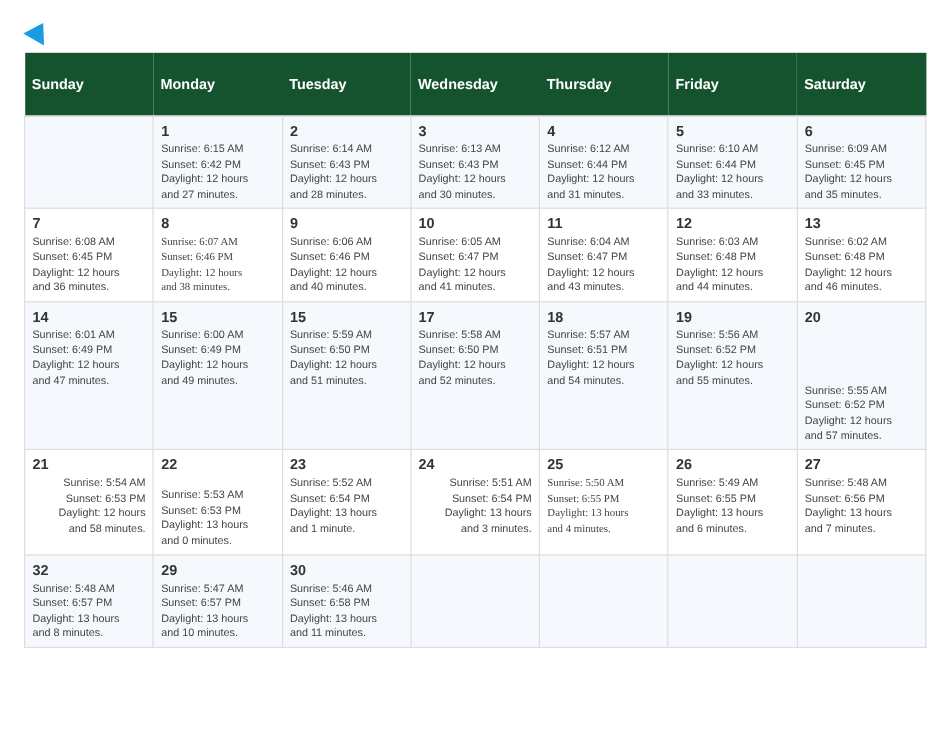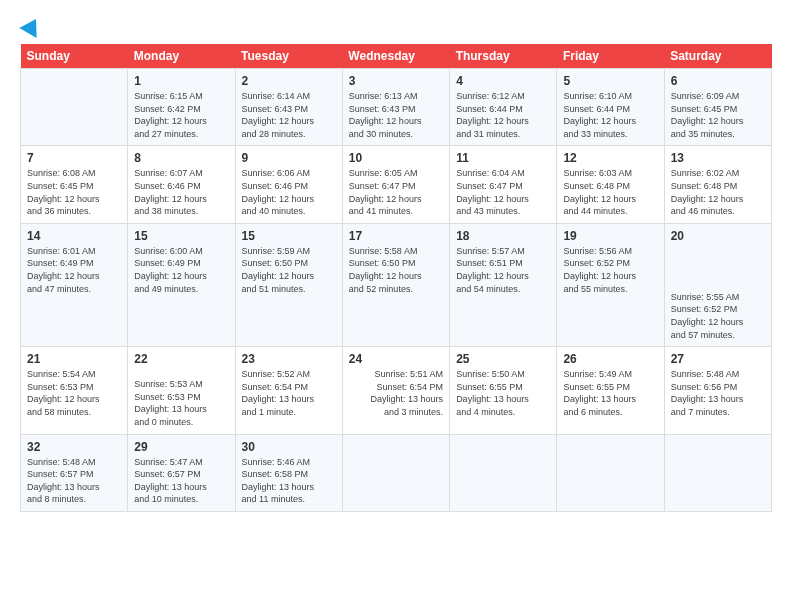--- a/index.html
+++ b/index.html
@@ -56,23 +56,23 @@
       font-size: 16px;
       font-weight: normal;
       color: #555;
     }
     table {
       width: 100%;
       border-collapse: collapse;
       font-size: 10px;
     }
     thead tr th {
-      background-color: #ef4444;
+      background-color: #14532d;
       color: white;
-      padding: 5px 6px;
+      padding: 19px 6px;
       text-align: left;
       font-size: 12px;
       font-weight: bold;
     }
     tbody tr td {
       vertical-align: top;
       padding: 5px 6px;
       border: 1px solid #ddd;
       width: 14.28%;
       height: 72px;
@@ -178,21 +178,21 @@
         <tr>
           <td>
             <span class="day-num">7</span>
             <div class="day-info" style="white-space: pre-line;">Sunrise: 6:08 AM
 Sunset: 6:45 PM
 Daylight: 12 hours
 and 36 minutes.</div>
           </td>
           <td>
             <span class="day-num">8</span>
-            <div class="day-info" style="white-space: pre-line;">Sunrise: 6:07 AM
+            <div class="day-info" style="white-space: pre-line; font-family: Liberation Serif, serif;">Sunrise: 6:07 AM
 Sunset: 6:46 PM
 Daylight: 12 hours
 and 38 minutes.</div>
           </td>
           <td>
             <span class="day-num">9</span>
             <div class="day-info" style="white-space: pre-line;">Sunrise: 6:06 AM
 Sunset: 6:46 PM
 Daylight: 12 hours
 and 40 minutes.</div>
@@ -273,21 +273,21 @@
             <span class="day-num">20</span>
             <div class="day-info" style="white-space: pre-line; margin-top: 48px;">Sunrise: 5:55 AM
 Sunset: 6:52 PM
 Daylight: 12 hours
 and 57 minutes.</div>
           </td>
         </tr>
         <tr>
           <td>
             <span class="day-num">21</span>
-            <div class="day-info" style="white-space: pre-line;">Sunrise: 5:54 AM
+            <div class="day-info" style="white-space: pre-line; text-align: right;">Sunrise: 5:54 AM
 Sunset: 6:53 PM
 Daylight: 12 hours
 and 58 minutes.</div>
           </td>
           <td>
             <span class="day-num">22</span>
             <div class="day-info" style="white-space: pre-line; margin-top: 12px;">Sunrise: 5:53 AM
 Sunset: 6:53 PM
 Daylight: 13 hours
 and 0 minutes.</div>
@@ -301,21 +301,21 @@
           </td>
           <td>
             <span class="day-num">24</span>
             <div class="day-info" style="white-space: pre-line; text-align: right;">Sunrise: 5:51 AM
 Sunset: 6:54 PM
 Daylight: 13 hours
 and 3 minutes.</div>
           </td>
           <td>
             <span class="day-num">25</span>
-            <div class="day-info" style="white-space: pre-line;">Sunrise: 5:50 AM
+            <div class="day-info" style="white-space: pre-line; font-family: Liberation Serif, serif;">Sunrise: 5:50 AM
 Sunset: 6:55 PM
 Daylight: 13 hours
 and 4 minutes.</div>
           </td>
           <td>
             <span class="day-num">26</span>
             <div class="day-info" style="white-space: pre-line;">Sunrise: 5:49 AM
 Sunset: 6:55 PM
 Daylight: 13 hours
 and 6 minutes.</div>

